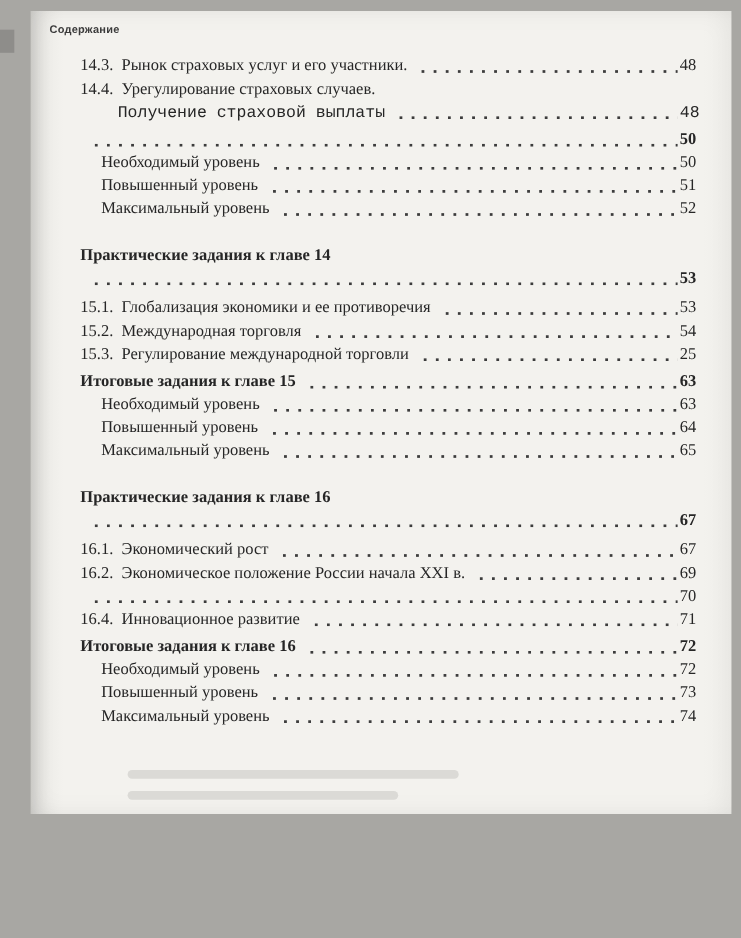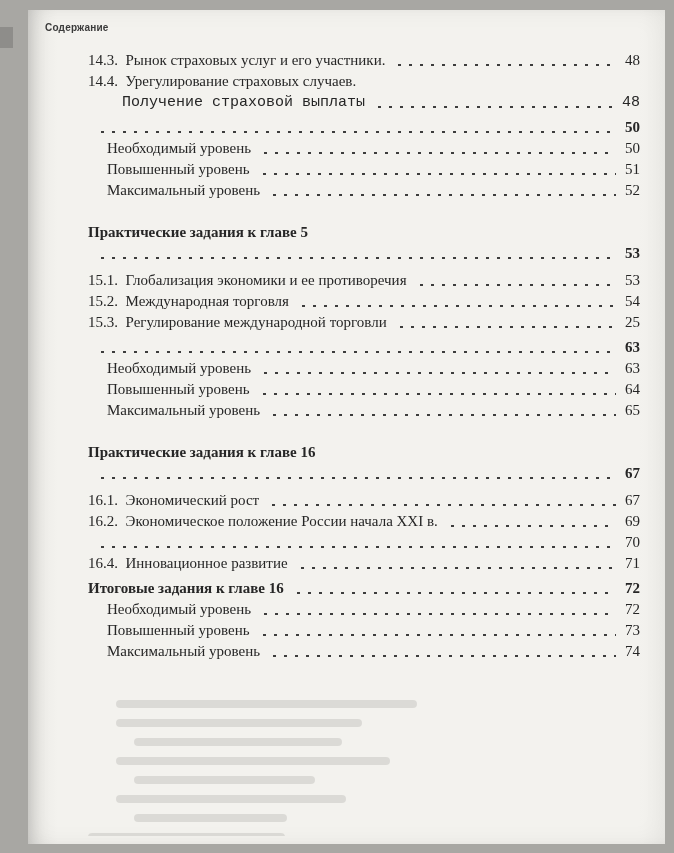--- a/index.html
+++ b/index.html
@@ -2,48 +2,48 @@
 <html><head>
 <meta charset="utf-8">
 <style>
   html,body{margin:0;padding:0;}
   body{
     width:674px;height:853px;position:relative;overflow:hidden;
     background:#a8a7a3;
     font-family:"Liberation Serif","DejaVu Serif",serif;
   }
   .page{
-    position:absolute;left:28px;top:10px;width:637px;height:834px;
+    position:absolute;left:28px;top:10px;width:637px;height:730px;
     background:linear-gradient(90deg,#e9e8e4 0,#f3f2ee 30px,#f3f2ee 96%,#eeede9 100%);
     box-shadow:inset 0 0 24px rgba(0,0,0,.05), inset 14px 0 20px -14px rgba(0,0,0,.22);
   }
   .edge-square{position:absolute;left:0;top:27px;width:13px;height:21px;background:#8e8d8a;}
   .running-header{
     position:absolute;left:17px;top:12px;
     font-family:"Liberation Sans","DejaVu Sans",sans-serif;
     font-size:10px;font-weight:bold;color:#3b3b3b;letter-spacing:.2px;
   }
   .toc{
-    position:absolute;left:60px;right:25px;top:40px;
+    position:absolute;left:45px;right:25px;top:40px;
     font-size:15px;line-height:21px;color:#262626;
   }
   .entry.bold{font-weight:bold;}
   .entry.indent-1{padding-left:19px;}
   .entry.gap-xs{margin-top:4px;}
   .entry.gap-sm{margin-top:6px;}
   .entry.gap-lg{margin-top:21px;}
   .line{display:flex;align-items:baseline;}
   .label{white-space:pre;}
   .dots{
     flex:1 1 auto;min-width:14px;align-self:stretch;margin:0 2px 0 7px;
     background-image:radial-gradient(circle,#3c3c3c 1.35px,rgba(0,0,0,0) 1.5px);
     background-size:11px 4px;background-repeat:repeat-x;
     background-position:2px calc(100% - 4px);
   }
-  .pg{min-width:22px;text-align:right;}
+  .pg{min-width:22px;}
   
   .bleed{position:absolute;left:60px;right:30px;top:690px;bottom:8px;overflow:hidden;filter:blur(.7px);opacity:.55;}
   .bleed i{display:block;height:8px;border-radius:4px;background:#c9c8c4;margin-bottom:11px;}
   .bleed i:nth-child(1){width:55%;margin-left:28px;}
   .bleed i:nth-child(2){width:45%;margin-left:28px;}
   .bleed i:nth-child(3){width:38%;margin-left:46px;}
   .bleed i:nth-child(4){width:50%;margin-left:28px;}
   .bleed i:nth-child(5){width:33%;margin-left:46px;}
   .bleed i:nth-child(6){width:42%;margin-left:28px;}
   .bleed i:nth-child(7){width:28%;margin-left:46px;}
@@ -95,21 +95,21 @@
       </div>
       <div class="entry indent-1">
         <div class="line">
           <span class="label">Максимальный уровень</span>
           <span class="dots"></span>
           <span class="pg">52</span>
         </div>
       </div>
       <div class="entry indent-0 bold gap-lg">
         <div class="line">
-          <span class="label">Практические задания к главе 5</span>
+          <span class="label">Практические задания к главе 14</span>
         </div>
         <div class="line">
           <span class="dots"></span>
           <span class="pg">53</span>
         </div>
       </div>
       <div class="entry indent-0 gap-sm">
         <div class="line">
           <span class="label">15.1.  Глобализация экономики и ее противоречия</span>
           <span class="dots"></span>
@@ -125,20 +125,21 @@
       </div>
       <div class="entry indent-0">
         <div class="line">
           <span class="label">15.3.  Регулирование международной торговли</span>
           <span class="dots"></span>
           <span class="pg">25</span>
         </div>
       </div>
       <div class="entry indent-0 bold gap-xs">
         <div class="line">
+          <span class="label">Итоговые задания к главе 15</span>
           <span class="dots"></span>
           <span class="pg">63</span>
         </div>
       </div>
       <div class="entry indent-1">
         <div class="line">
           <span class="label">Необходимый уровень</span>
           <span class="dots"></span>
           <span class="pg">63</span>
         </div>

